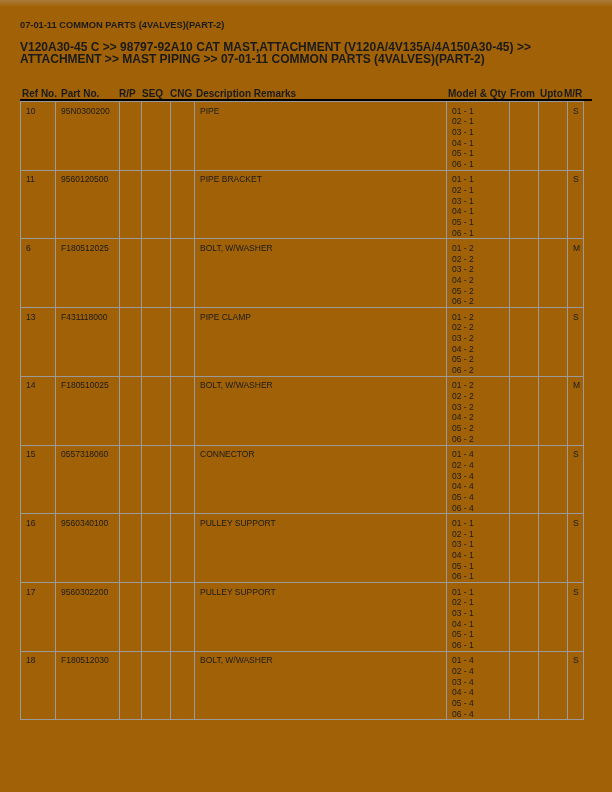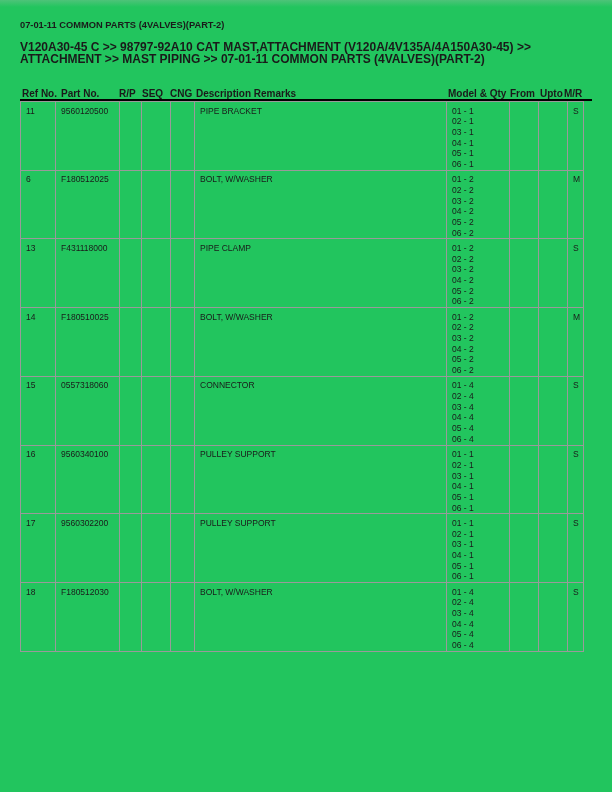--- a/index.html
+++ b/index.html
@@ -1,20 +1,20 @@
 <!DOCTYPE html>
 <html style="--grid: #9a9a9a; --rule: #000000; --text: #1a1a1a;"><head>
 <meta charset="utf-8">
 <style>
   html, body { margin: 0; padding: 0; background: #ffffff; }
   .page {
     position: relative;
     width: 612px;
     height: 792px;
-    background: #22c55e;
+    background: #a16207;
     font-family: "Liberation Sans", sans-serif;
     color: var(--text, #1a1a1a);
     overflow: hidden;
   }
   .scan-artifact {
     position: absolute; top: 0; left: 0; width: 100%; height: 7px;
     background: linear-gradient(to bottom, rgba(190,190,190,0.28), rgba(255,255,255,0));
   }
   .title {
     position: absolute; left: 20px; top: 20px;
@@ -93,20 +93,37 @@
           <col style="width:22px">
         <col style="width:29px">
           <col style="width:24px">
           <col style="width:252px">
         <col style="width:63px">
           <col style="width:29px">
           <col style="width:29px">
         <col style="width:16px">
       </colgroup>
       <tbody>
+  <tr class="part-row">
+    <td class="c-ref">10</td>
+    <td class="c-part">95N0300200</td>
+    <td class="c-rp"></td>
+    <td class="c-seq"></td>
+    <td class="c-cng"></td>
+    <td class="c-desc">PIPE</td>
+    <td class="c-model">01 - 1
+02 - 1
+03 - 1
+04 - 1
+05 - 1
+06 - 1</td>
+    <td class="c-from"></td>
+    <td class="c-upto"></td>
+    <td class="c-mr">S</td>
+  </tr>
 
   <tr class="part-row">
     <td class="c-ref">11</td>
     <td class="c-part">9560120500</td>
     <td class="c-rp"></td>
     <td class="c-seq"></td>
     <td class="c-cng"></td>
     <td class="c-desc">PIPE BRACKET</td>
     <td class="c-model">01 - 1
 02 - 1

